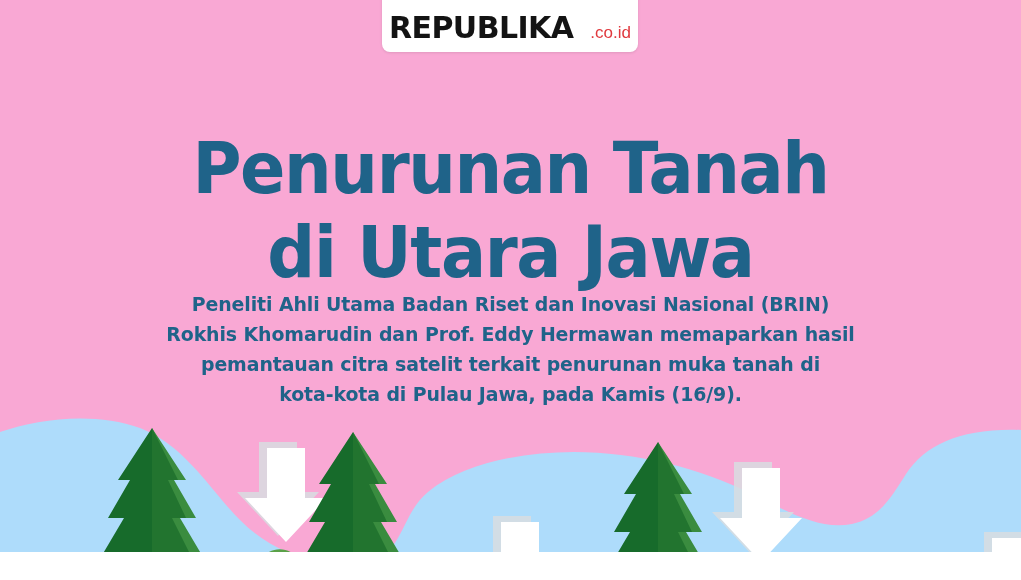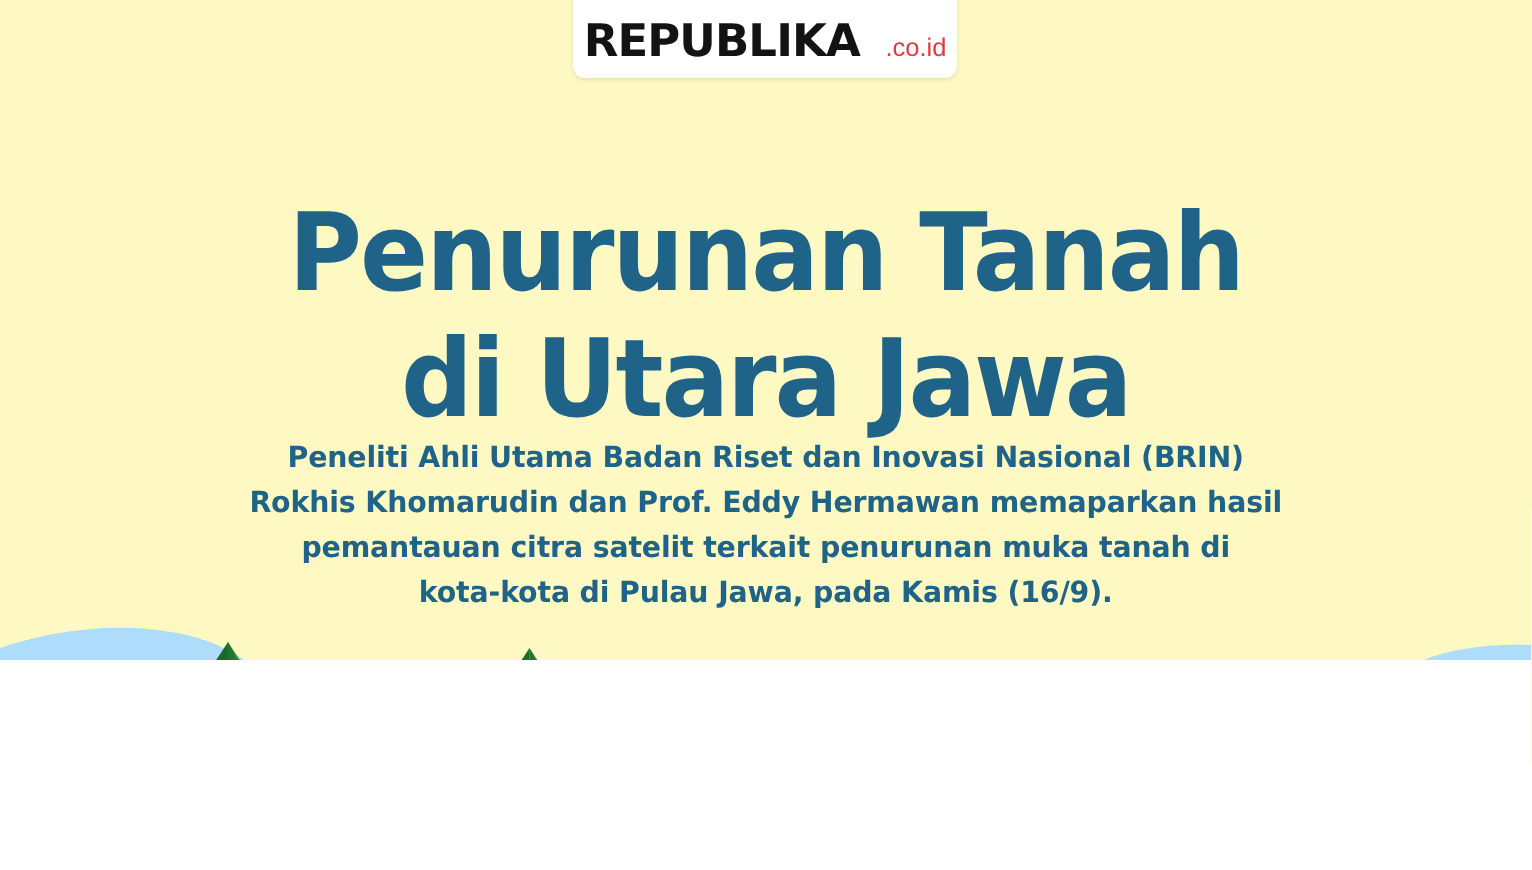--- a/index.html
+++ b/index.html
@@ -3,23 +3,23 @@
 <meta charset="utf-8">
 <style>
   html, body {
     margin: 0;
     padding: 0;
     background: #ffffff;
   }
   #poster {
     position: relative;
     width: 1021px;
-    height: 440px;
+    height: 552px;
     overflow: hidden;
-    background: #fef9c3;
+    background: #f9a8d4;
     font-family: "Liberation Sans", sans-serif;
     -webkit-font-smoothing: antialiased;
   }
 
   
   #logo-badge {
     position: absolute;
     left: 382px;
     top: -14px;
     width: 256px;

